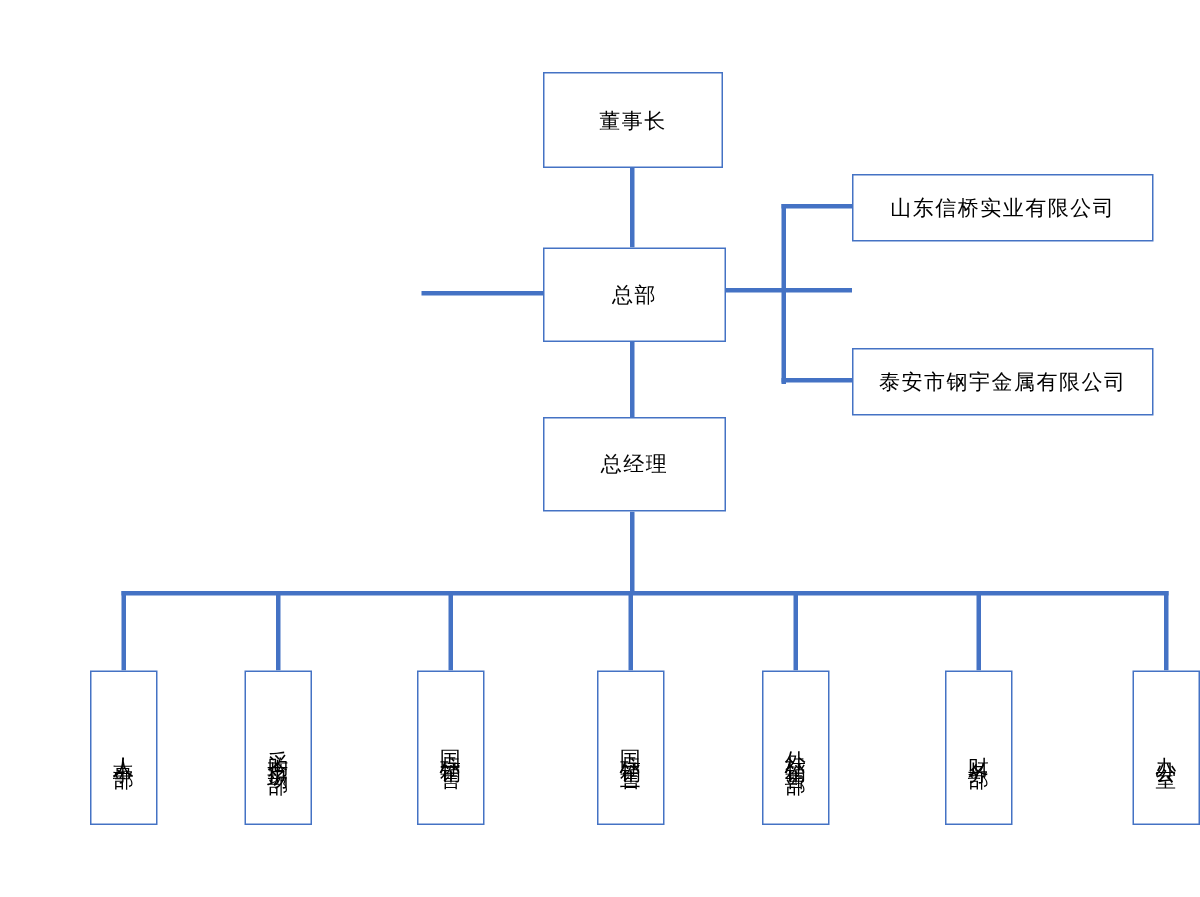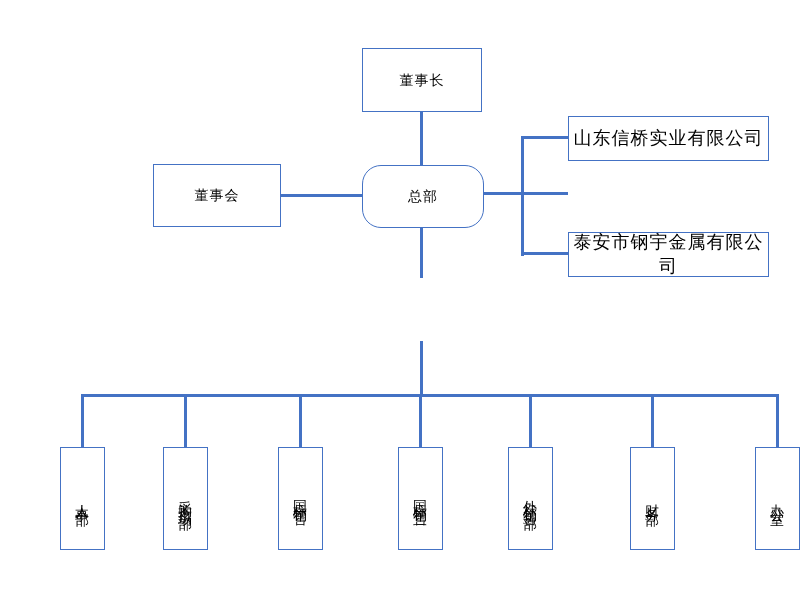--- a/index.html
+++ b/index.html
@@ -35,32 +35,32 @@
     text-align:center;
     line-height:1.3;
     letter-spacing:1px;
   }
   .dept .label{
     writing-mode:vertical-rl;
     text-orientation:upright;
     letter-spacing:4px;
   }
   .company{
-    font-size:18px;
+    font-size:14px;
   }
   .line{
     position:absolute;
     background:var(--line);
     z-index:1;
   }
 
   
   .chairman{left:331px;top:48px;width:120px;height:64px;}
   .board{left:122px;top:164px;width:128px;height:63px;}
-  .hq{left:331px;top:165px;width:122px;height:63px;border-radius:19px;}
+  .hq{left:331px;top:165px;width:122px;height:63px;}
   .gm{left:331px;top:278px;width:122px;height:63px;}
   .company-0{left:537px;top:116px;width:201px;height:45px;}
   .company-1{left:537px;top:172px;width:201px;height:45px;}
   .company-2{left:537px;top:232px;width:201px;height:45px;}
   .dept{top:447px;width:45px;height:103px;}
   .dept-0{left:29px;}
   .dept-1{left:132px;}
   .dept-2{left:247px;}
   .dept-3{left:367px;}
   .dept-4{left:477px;}
@@ -86,28 +86,28 @@
   <div class="line" style="left:268px;top:394px;width:3px;height:53px;"></div>
   <div class="line" style="left:388px;top:394px;width:3px;height:53px;"></div>
   <div class="line" style="left:498px;top:394px;width:3px;height:53px;"></div>
   <div class="line" style="left:620px;top:394px;width:3px;height:53px;"></div>
   <div class="line" style="left:745px;top:394px;width:3px;height:53px;"></div>
 
   <div class="box chairman">
     <span class="label">董事长</span>
   </div>
 
-  <div class="box board">
-    <span class="label">董事会</span>
-  </div>
 
   <div class="box hq">
     <span class="label">总部</span>
   </div>
 
+  <div class="box gm">
+    <span class="label">总经理</span>
+  </div>
 
   <div class="box company company-0">
     <span class="label">山东信桥实业有限公司</span>
   </div>
   <div class="box company company-2">
     <span class="label">泰安市钢宇金属有限公司</span>
   </div>
 
   <div class="box dept dept-0">
     <span class="label">人事部</span>

